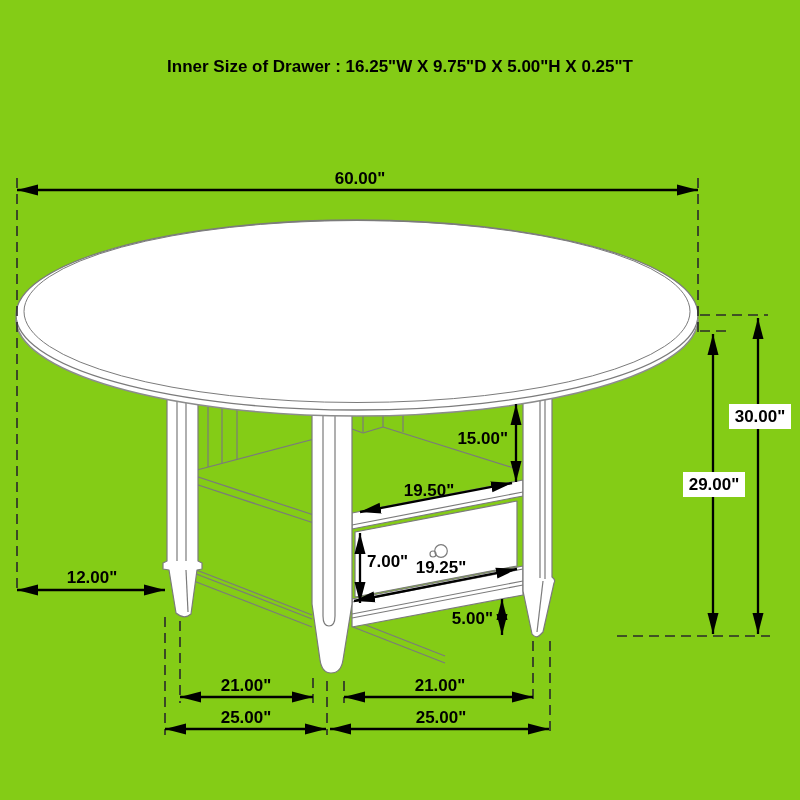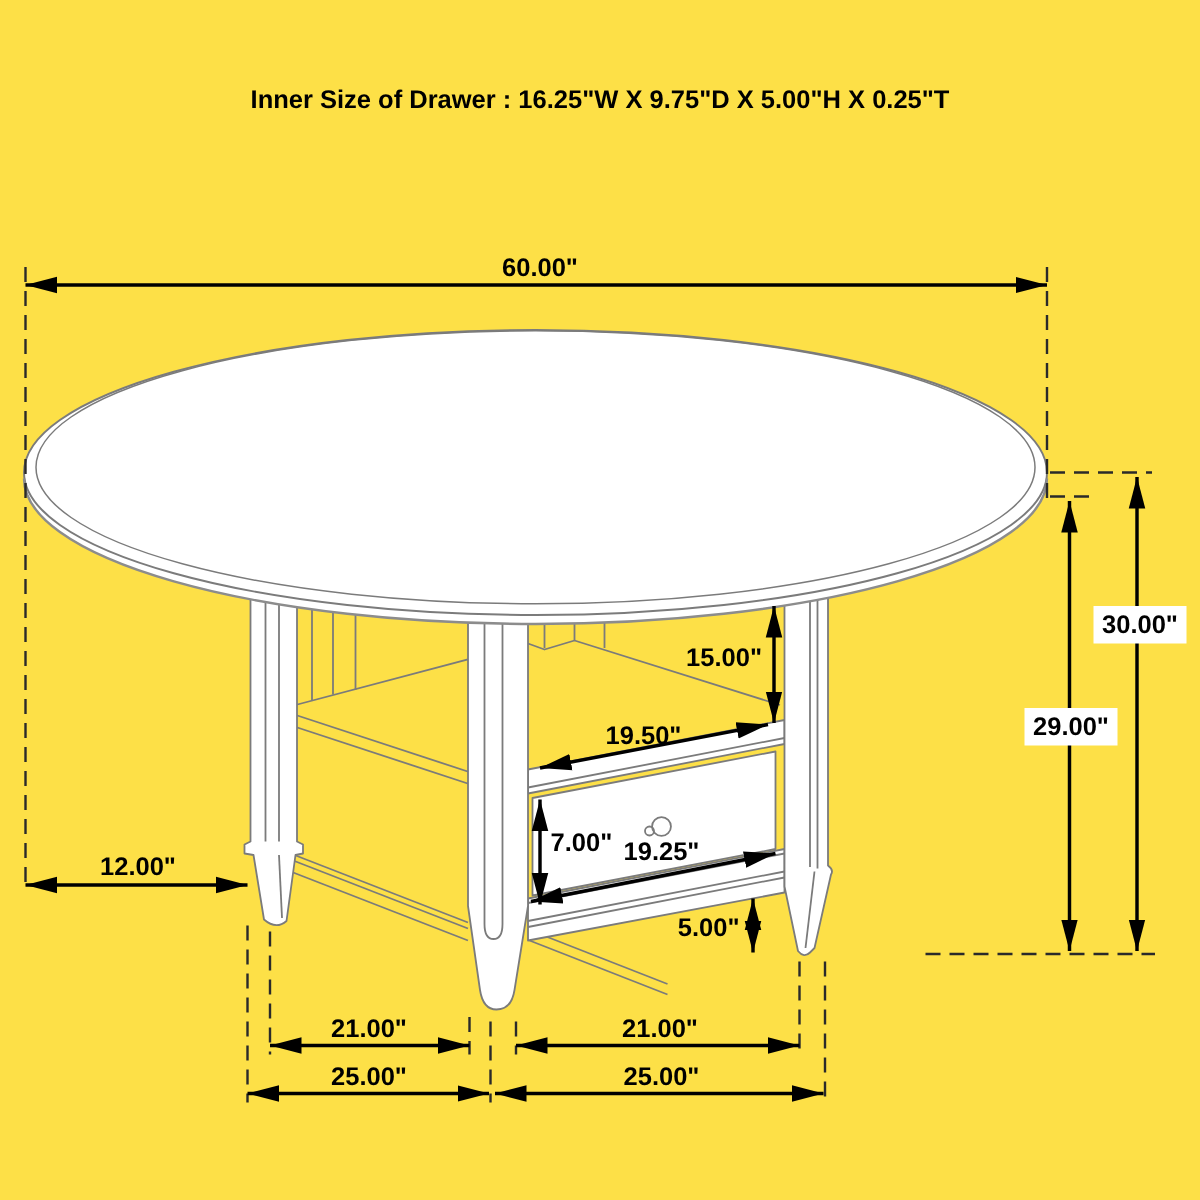--- a/index.html
+++ b/index.html
@@ -1,16 +1,16 @@
 <!DOCTYPE html>
 <html><head>
 <meta charset="utf-8">
 <style>
   html,body{margin:0;padding:0;background:#ffffff;}
-  #canvas{position:relative;width:800px;height:800px;background:#fde047;overflow:hidden;
+  #canvas{position:relative;width:800px;height:800px;background:#84cc16;overflow:hidden;
           font-family:"Liberation Sans",sans-serif;}
   svg{display:block;}
   text{font-family:"Liberation Sans",sans-serif;font-weight:bold;fill:#000;}
   .title-text{font-size:17px;}
   .dim-label{font-size:17px;}
   .dimline{stroke:#000;stroke-width:2.3;fill:none;}
   .ext{stroke:#2a2a2a;stroke-width:1.6;stroke-dasharray:10 6;fill:none;}
   .draw{stroke:#7b7b7b;stroke-width:1.2;fill:none;stroke-linejoin:round;}
   .draw-fill{stroke:#7b7b7b;stroke-width:1.2;fill:#ffffff;stroke-linejoin:round;}
   .rim{stroke:#8c8c8c;stroke-width:1.6;fill:none;}

